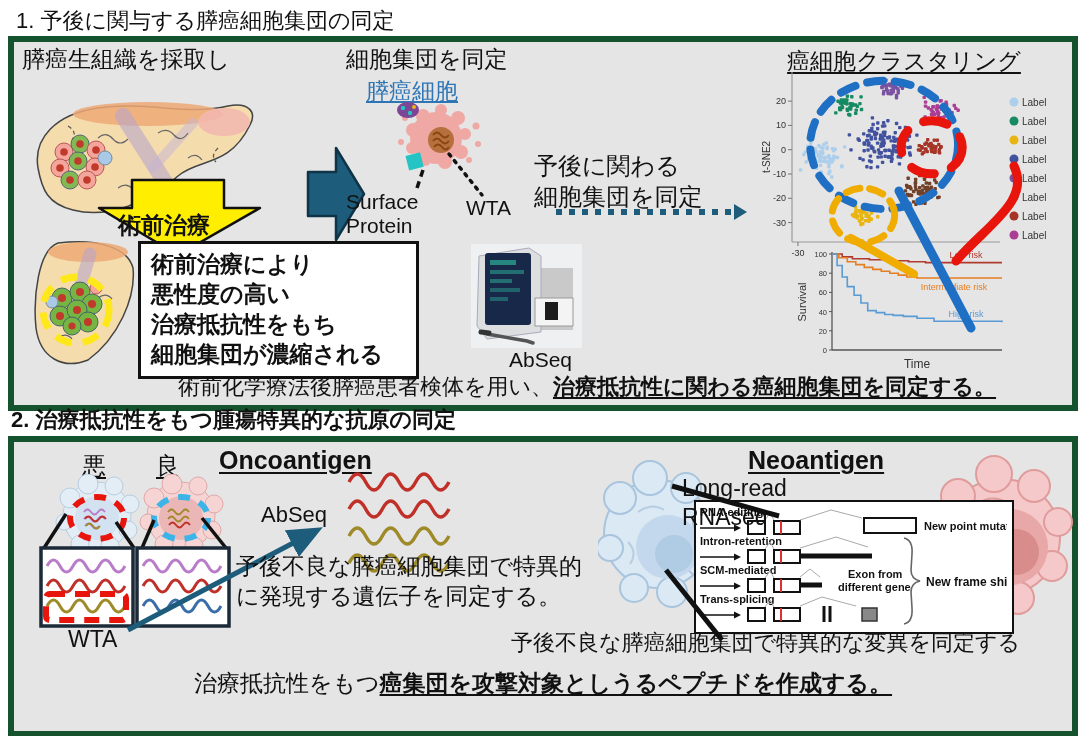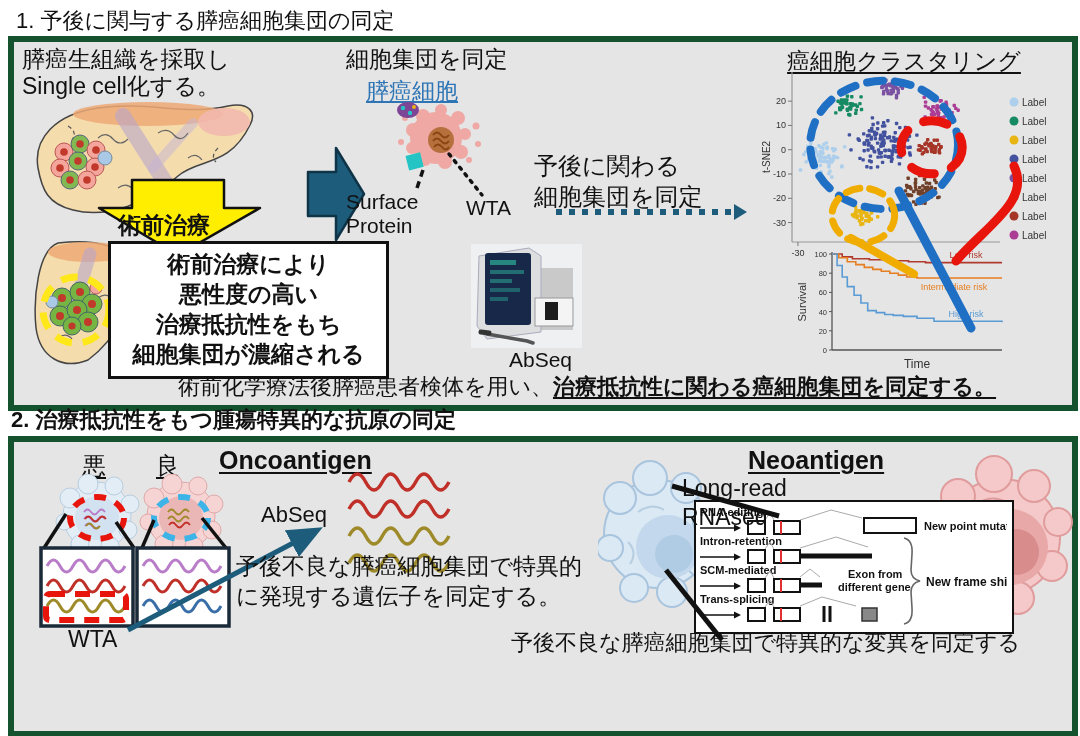--- a/index.html
+++ b/index.html
@@ -26,21 +26,20 @@
 </style>
 </head>
 <body>
 
 <div class="sec-title" style="left:16px;top:6px;">1. 予後に関与する膵癌細胞集団の同定</div>
 
 <div class="sec-box" style="left:8px;top:36px;width:1058px;height:363px;">
 
   <div class="abs jp-lg" style="left:8px;top:4px;">
     <div>膵癌生組織を採取し</div>
-    <div>Single cell化する。</div>
   </div>
 
   <svg class="abs" style="left:14px;top:56px;z-index:1;" width="232" height="132" viewBox="0 0 232 132">
     <path d="M10,70 C5,40 28,16 70,10 C120,3 160,18 200,8 C221,4 229,14 222,27 C201,70 170,60 150,78 C120,105 80,121 45,112 C20,106 14,92 10,70 Z" fill="#f4dcad" stroke="#444" stroke-width="1.5"></path>
     <ellipse cx="120" cy="16" rx="75" ry="12" fill="#eda976" opacity="0.85"></ellipse>
     <path d="M95,18 L142,92" stroke="#b9a6cc" stroke-width="16" opacity="0.6" stroke-linecap="round"></path>
     <path d="M165,25 L125,70" stroke="#c7b5d6" stroke-width="10" opacity="0.5" stroke-linecap="round"></path>
     <ellipse cx="196" cy="24" rx="26" ry="14" fill="#f2b8ae" opacity="0.9"></ellipse>
     <path d="M70,40 q8,-7 15,1 t15,0 M130,35 q9,-6 16,2 t14,-2 M90,90 q8,-6 15,1 t14,0 M160,60 q8,-6 14,2" fill="none" stroke="#666" stroke-width="1.2"></path>
     <path d="M40,28 q10,6 4,14 M190,50 q-8,8 -2,14 M120,110 q10,-4 14,4" fill="none" stroke="#555" stroke-width="1.2" stroke-dasharray="4 3"></path>
@@ -89,21 +88,21 @@
       <circle cx="24" cy="64" r="6" fill="#a9c9e6" stroke="#789"></circle>
     </g>
     <circle cx="48" cy="72" r="33" fill="none" stroke="#ffe81a" stroke-width="7" stroke-dasharray="17 11"></circle>
   </svg>
 
   <svg class="abs" style="left:82px;top:136px;z-index:3;" width="168" height="80" viewBox="0 0 168 80">
     <polygon points="36,2 128,2 128,30 164,30 82,77 3,30 36,30" fill="#ffee00" stroke="#111" stroke-width="2.5" stroke-linejoin="round"></polygon>
   </svg>
   <div class="abs" style="left:104px;top:168px;z-index:4;font-size:23px;font-weight:600;">術前治療</div>
 
-  <div class="info-box" style="left:94px;top:199px;width:255px;text-align:center;">
+  <div class="info-box" style="left:124px;top:199px;width:255px;">
     <div>術前治療により</div>
     <div>悪性度の高い</div>
     <div>治療抵抗性をもち</div>
     <div>細胞集団が濃縮される</div>
   </div>
 
   <svg class="abs" style="left:292px;top:104px;" width="60" height="96" viewBox="0 0 60 96">
     <polygon points="2,26 30,26 30,2 58,48 30,94 30,70 2,70" fill="#1d5d7b" stroke="#0f3448" stroke-width="2.5" stroke-linejoin="round"></polygon>
   </svg>
 
@@ -877,13 +876,16 @@
         <rect x="166" y="106" width="15" height="13" fill="#888" stroke="#333" stroke-width="1.5"></rect>
         <text x="152" y="76" fill="#111" font-size="11" font-weight="bold">Exon from</text>
         <text x="142" y="89" fill="#111" font-size="11" font-weight="bold">different gene</text>
         <path d="M208,36 Q217,38 216,52 L215,68 Q215,77 224,79 Q215,81 215,90 L216,106 Q217,120 208,122" fill="none" stroke="#666" stroke-width="1.6"></path>
         <text x="230" y="84" fill="#111" font-size="12" font-weight="bold">New frame shift</text>
       </svg>
   </div>
 
   <div class="abs nowrap" style="left:497px;top:186px;font-size:22px;">予後不良な膵癌細胞集団で特異的な変異を同定する</div>
 
+  <div class="center-line" style="top:226px;font-size:23px;">
+    <span>治療抵抗性をもつ</span><span class="bu">癌集団を攻撃対象としうるペプチドを作成する。</span>
+  </div>
 </div>
 
 </body></html>

